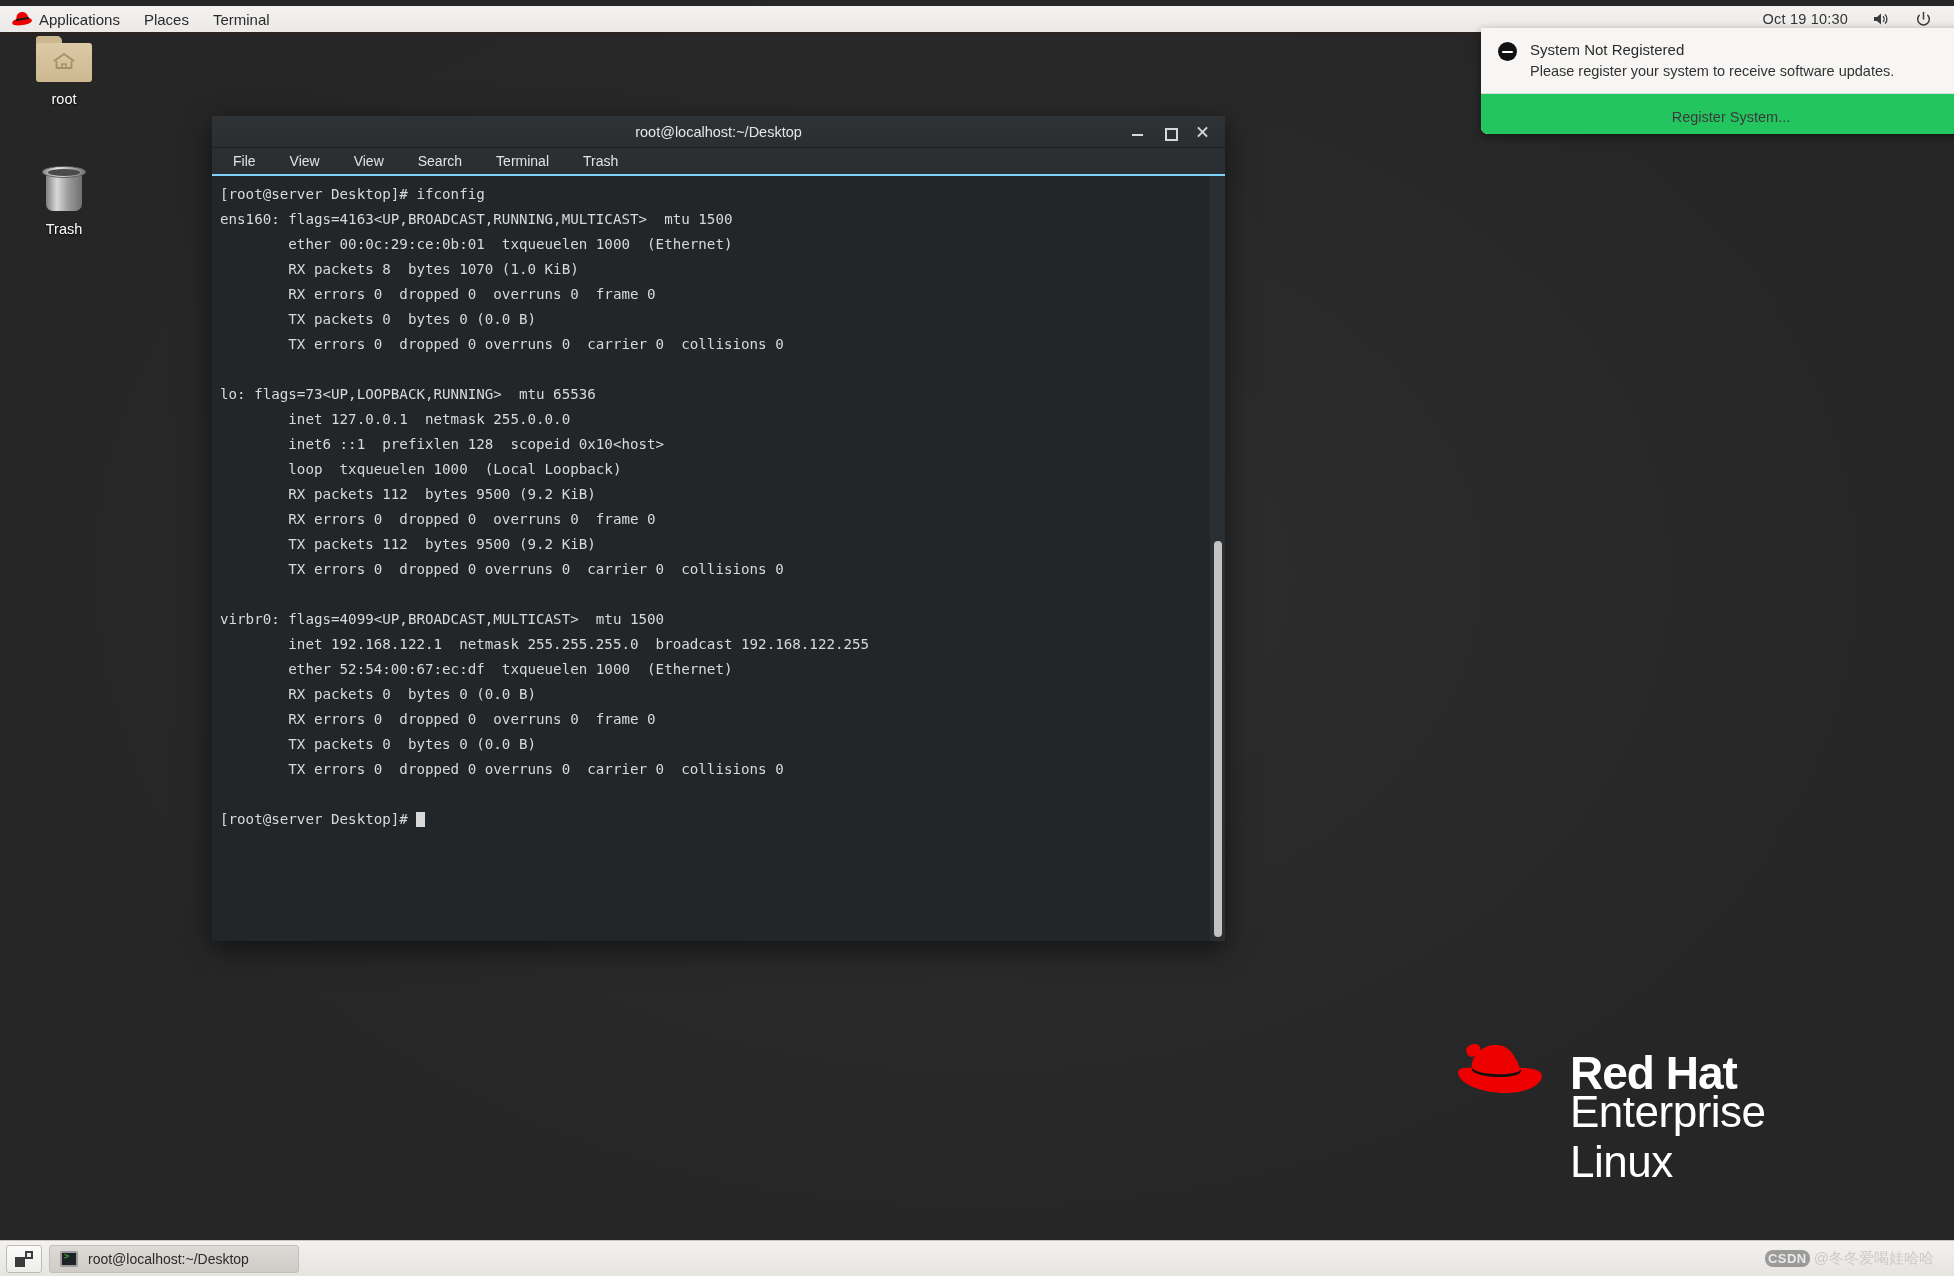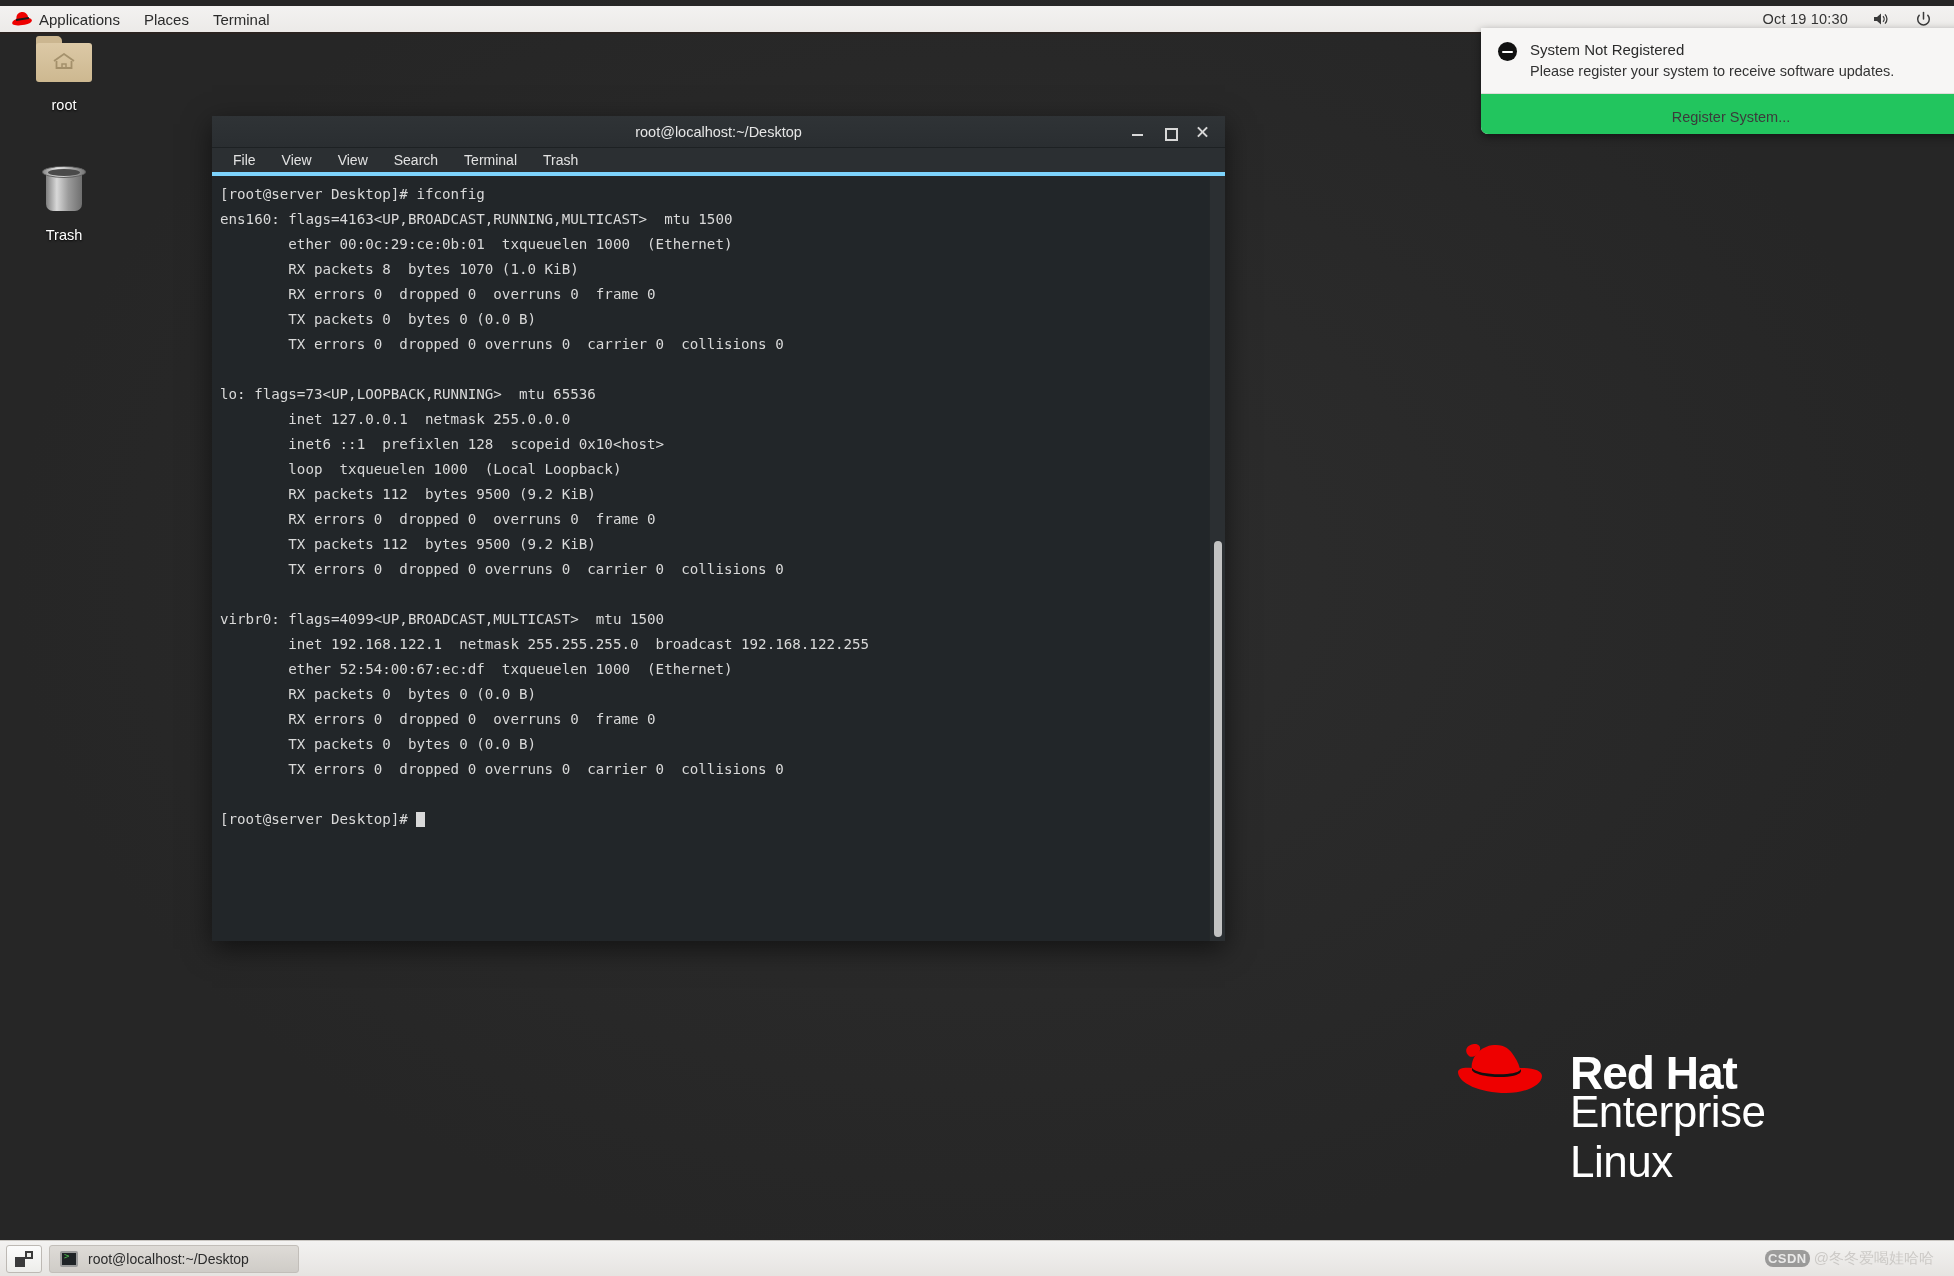--- a/index.html
+++ b/index.html
@@ -73,21 +73,21 @@
     text-align:center; padding:15px 0 9px;
     font-size:14.5px; color:#3b3b3b; cursor:pointer;
   }
 
   
   .desk-icon {
     position:absolute; width:104px; text-align:center;
     color:#fff; font-size:14.5px; cursor:default;
   }
   .desk-icon .label {
-    margin-top:15px; text-shadow:0 1px 2px rgba(0,0,0,0.9); line-height:16px;
+    margin-top:9px; text-shadow:0 1px 2px rgba(0,0,0,0.9); line-height:16px;
   }
   #icon-root { left:12px; top:36px; }
   #icon-trash { left:12px; top:160px; }
 
   .folder { width:56px; height:46px; margin:0 auto; position:relative; }
   .folder .tab {
     position:absolute; left:0; top:0; width:26px; height:10px;
     background:#cbb690; border-radius:3px 5px 0 0;
   }
   .folder .body {
@@ -138,22 +138,22 @@
   .win-btn.min::after { content:""; position:absolute; left:1px; bottom:3px; width:11px; height:2px; background:#d8d8d8; }
   .win-btn.max::after { content:""; position:absolute; left:2px; top:3px; width:9px; height:9px; border:2px solid #d8d8d8; }
   .win-btn.close::before, .win-btn.close::after {
     content:""; position:absolute; left:1px; top:6px; width:13px; height:2px; background:#d8d8d8;
   }
   .win-btn.close::before { transform:rotate(45deg); }
   .win-btn.close::after  { transform:rotate(-45deg); }
 
   #menu-bar {
     height:28px; background:#2b2f32; display:flex; align-items:center;
-    padding-left:12px; gap:8px; flex:0 0 28px;
-    border-bottom:4px solid #7dd3fc;
+    padding-left:12px; gap:16px; flex:0 0 28px;
+    border-bottom:2px solid #7dd3fc;
   }
   .menu-item {
     font-size:14px; color:#e2e2e2; padding:3px 9px; cursor:pointer; border-radius:2px;
   }
 
   #term-area {
     flex:1; position:relative; background:#222629; overflow:hidden;
     display:flex;
   }
   #term-text {

